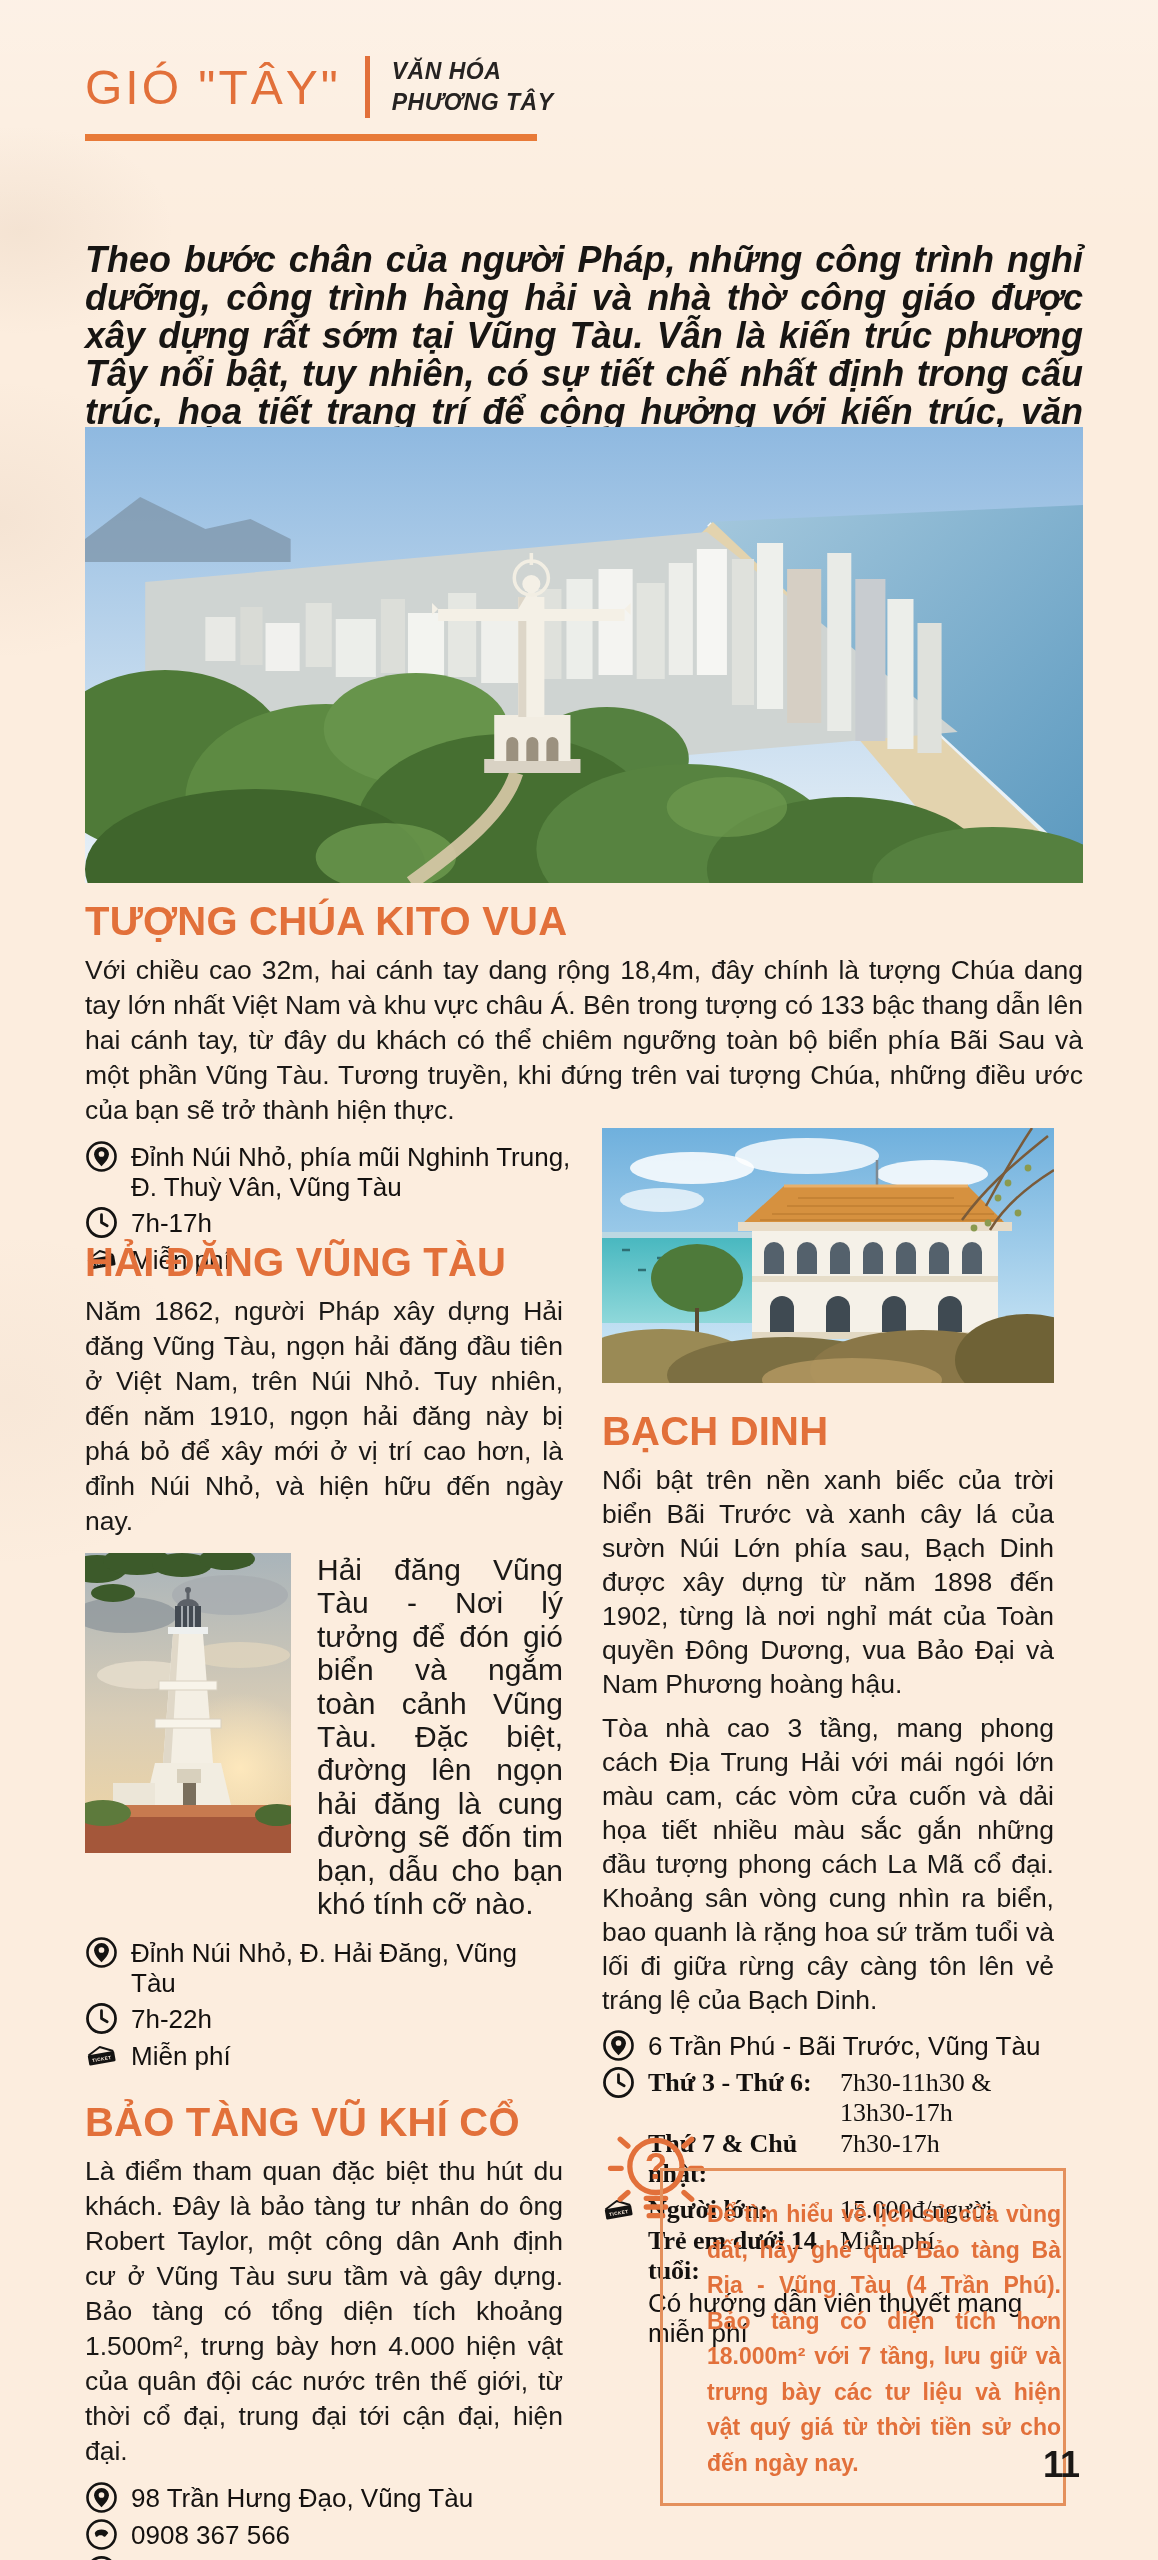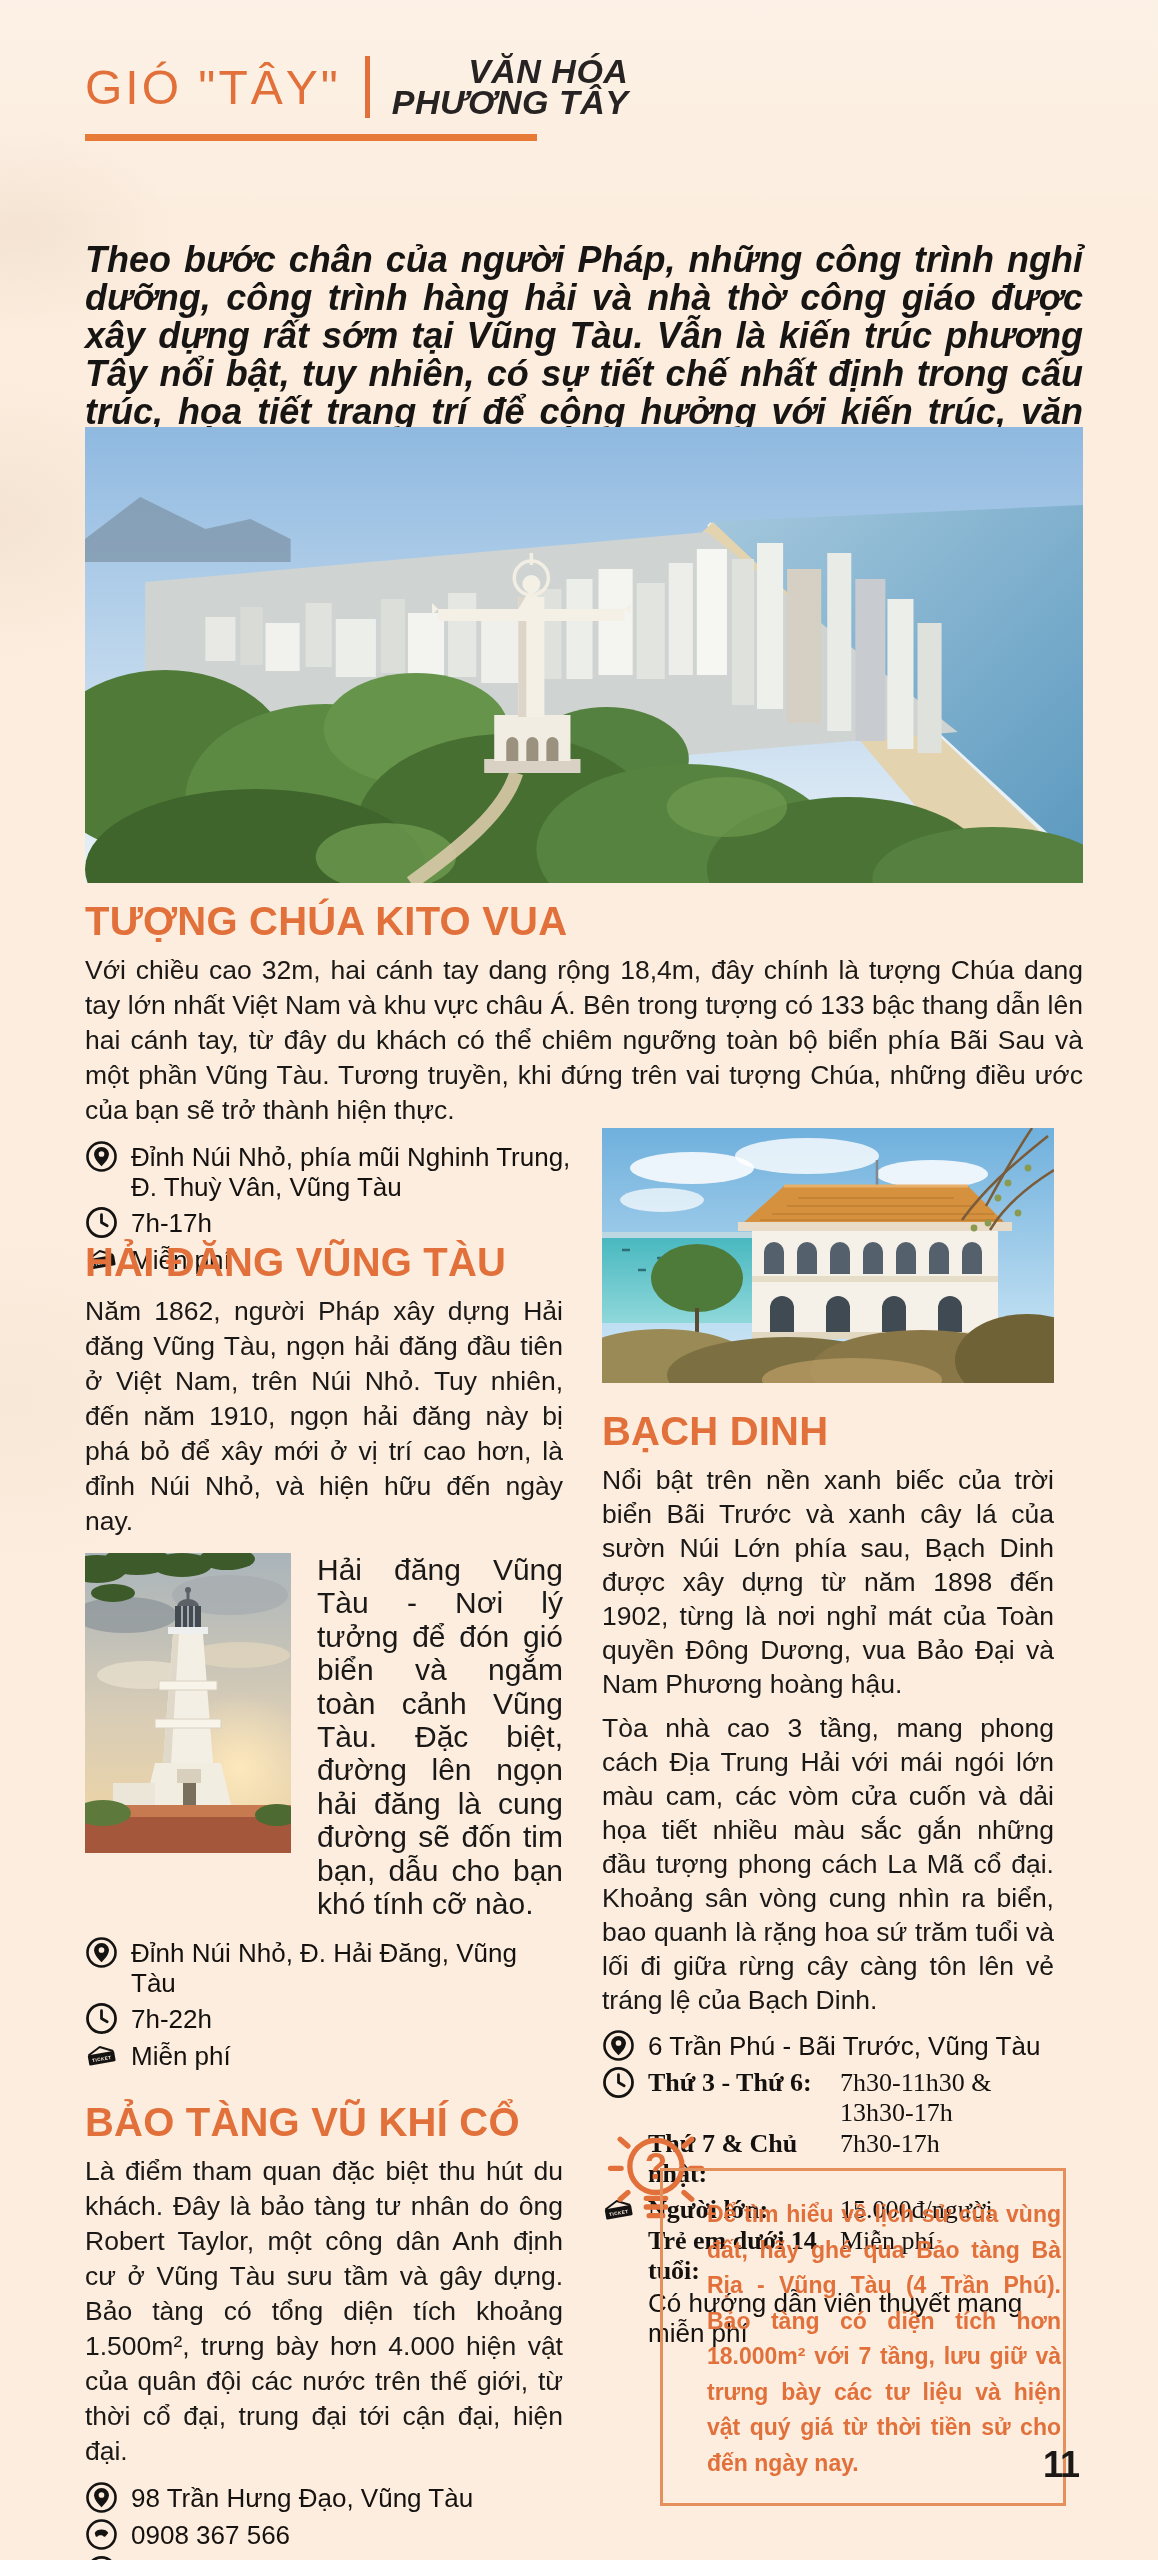--- a/index.html
+++ b/index.html
@@ -18,21 +18,21 @@
     background:
       radial-gradient(220px 150px at 20px 230px, rgba(175,140,110,.10), transparent 70%),
       radial-gradient(260px 200px at 0px 520px, rgba(160,120,90,.08), transparent 70%),
       radial-gradient(300px 240px at 10px 1400px, rgba(170,130,100,.05), transparent 70%),
       linear-gradient(180deg, rgba(255,255,255,.25), rgba(255,255,255,0) 240px);
   }
   
   .header{ position:absolute; left:85px; top:56px; display:flex; align-items:center; }
   .page-title{ font-size:48px; font-weight:normal; color:#e2703a; letter-spacing:3px; }
   .header-divider{ width:5px; height:62px; background:#e2703a; margin:0 22px 0 24px; }
-  .subtitle{ font-style:italic; font-weight:bold; font-size:34px; line-height:31px; color:#262322; letter-spacing:.5px;text-align:right; }
+  .subtitle{ font-style:italic; font-weight:bold; font-size:23px; line-height:31px; color:#262322; letter-spacing:.5px; }
   .header-rule{ position:absolute; left:85px; top:134px; width:452px; height:7px; background:#e87a38; }
   
   .intro{ position:absolute; left:85px; top:241px; width:998px;
     font-size:36px; line-height:38px; font-weight:bold; font-style:italic;
     text-align:justify; color:#171513; }
   
   .photo{ position:absolute; overflow:hidden; }
   .photo svg{ display:block; width:100%; height:100%; }
   #photo-statue{ left:85px; top:427px; width:998px; height:456px; }
   

